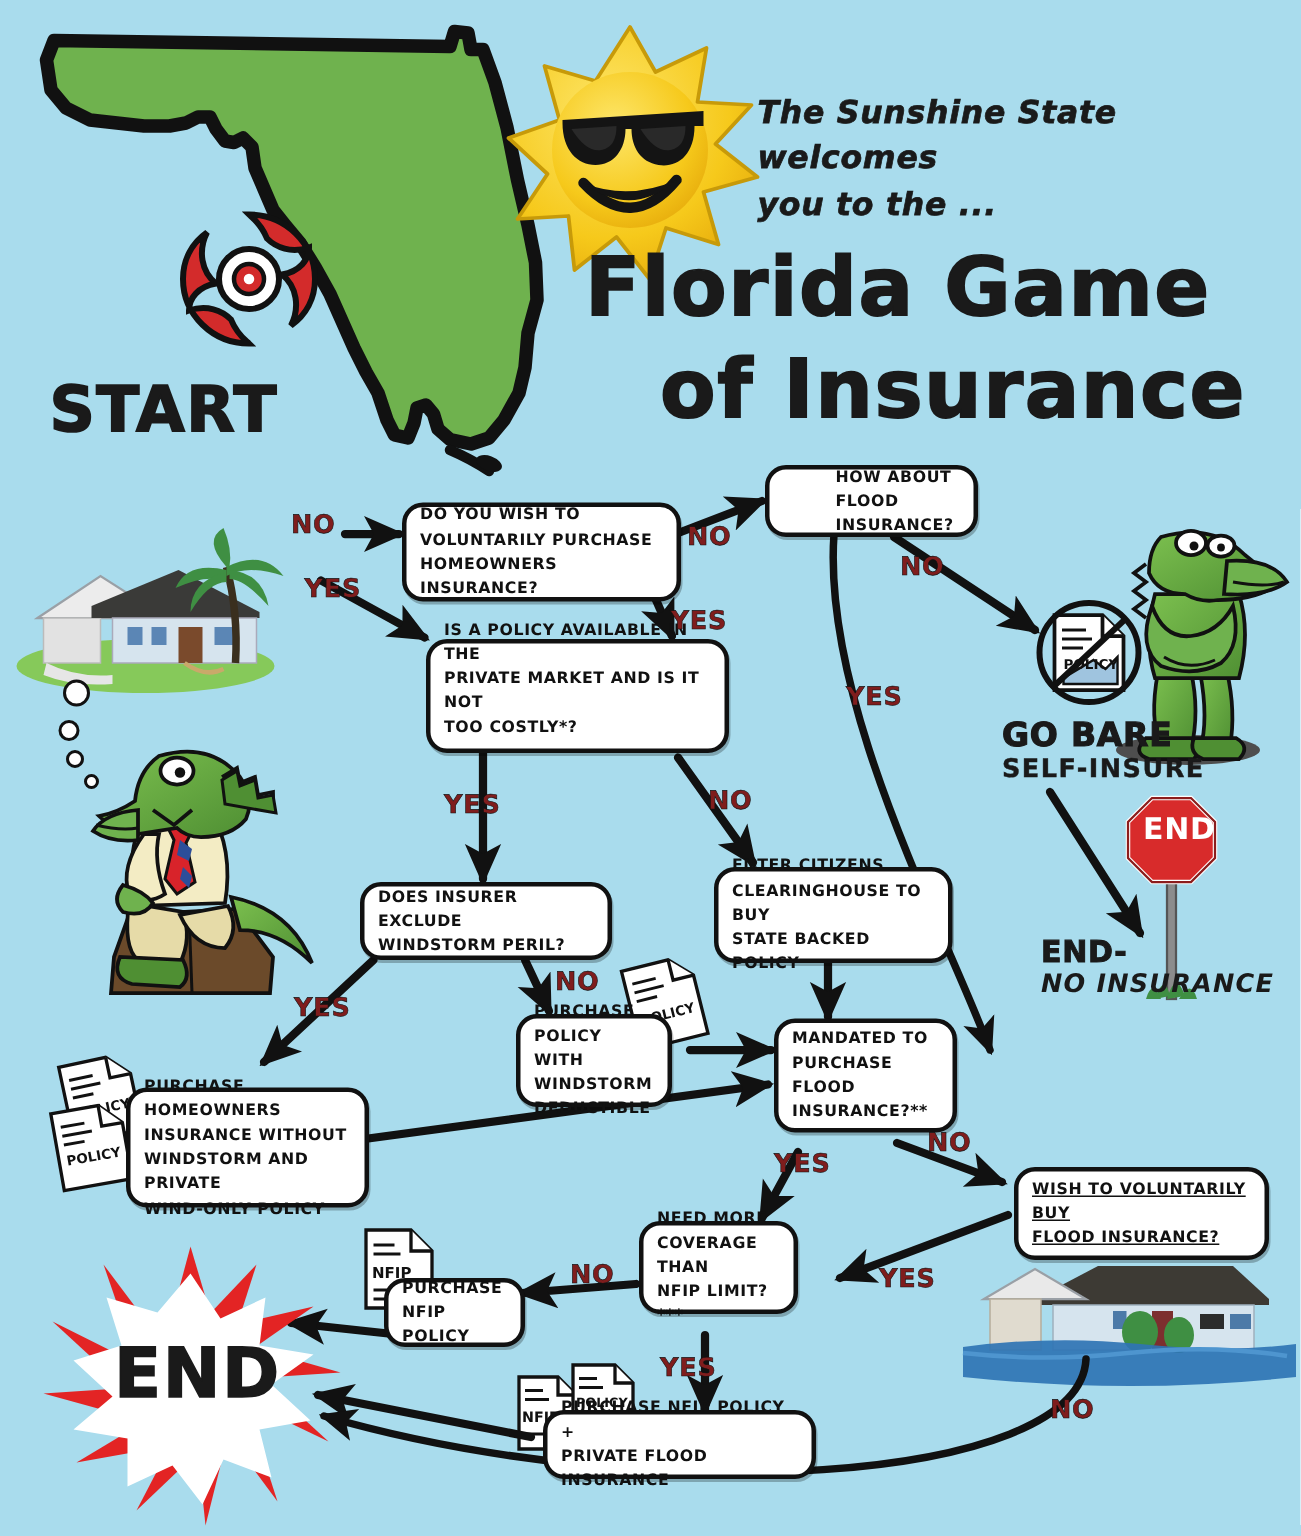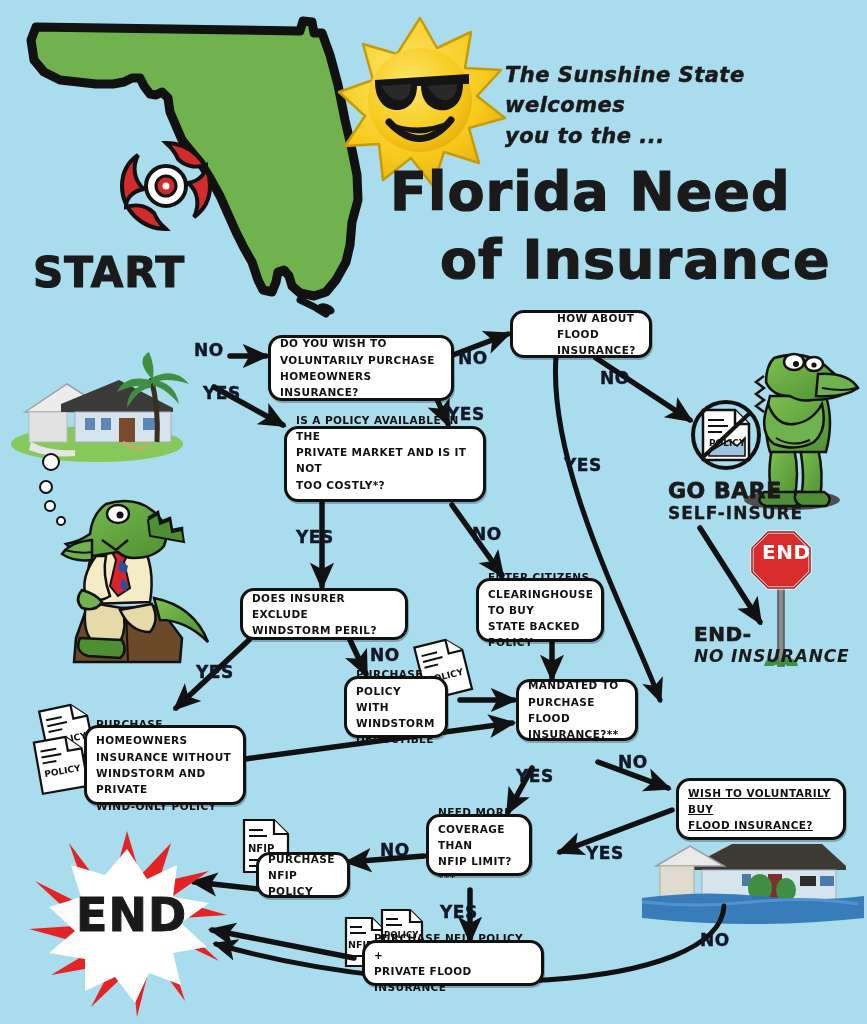--- a/index.html
+++ b/index.html
@@ -31,21 +31,21 @@
     z-index:30;
     box-shadow:1px 2px 0 rgba(0,0,0,.25);
   }
   .fbox span{display:block;}
   
   .lbl{
     position:absolute;
     font-family:"DejaVu Sans", sans-serif;
     font-weight:bold;
     font-size:17px;
-    color:#0f172a;
+    color:#7f1d1d;
     letter-spacing:.5px;
     z-index:35;
     text-transform:uppercase;
     -webkit-text-stroke:.4px #111;
   }
   
   .hl{
     position:absolute;z-index:40;color:#1a1a1a;
     font-family:"DejaVu Sans", sans-serif;
     font-weight:bold;
@@ -404,21 +404,21 @@
       <path d="M724,906 C720,990 430,1006 216,944" stroke-width="5"></path>
 
       <path d="M700,528 L760,622"></path>
     </g>
   </svg>
 
   <div class="hl" id="welcome">
     <span>The Sunshine State welcomes</span><br>
     <span>you to the ...</span>
   </div>
-  <div class="hl" id="title1">Florida Need</div>
+  <div class="hl" id="title1">Florida Game</div>
   <div class="hl" id="title2">of Insurance</div>
   <div class="hl" id="startlbl">START</div>
 
 
   <div class="fbox" style="left:268px;top:335px;width:186px;height:66px;">
     <div>
       <span>Do you wish to</span>
       <span>voluntarily purchase</span>
       <span>homeowners insurance?</span>
     </div>
@@ -439,21 +439,21 @@
     </div>
   </div>
 
   <div class="fbox" style="left:240px;top:588px;width:168px;height:52px;align-items:center;">
     <div>
       <span>Does insurer exclude</span>
       <span>windstorm peril?</span>
     </div>
   </div>
 
-  <div class="fbox" style="left:476px;top:578px;width:128px;height:64px;">
+  <div class="fbox" style="left:476px;top:578px;width:159px;height:64px;">
     <div>
       <span>Enter Citizens</span>
       <span>Clearinghouse to buy</span>
       <span>state backed policy</span>
     </div>
   </div>
 
   <div class="fbox" style="left:344px;top:676px;width:104px;height:62px;">
     <div>
       <span>Purchase policy</span>
@@ -464,21 +464,21 @@
 
   <div class="fbox" style="left:84px;top:725px;width:162px;height:80px;">
     <div>
       <span>Purchase homeowners</span>
       <span>insurance without</span>
       <span>windstorm and private</span>
       <span>wind-only policy</span>
     </div>
   </div>
 
-  <div class="fbox" style="left:516px;top:679px;width:122px;height:62px;">
+  <div class="fbox" style="left:516px;top:679px;width:122px;height:76px;">
     <div>
       <span>Mandated to</span>
       <span>purchase flood</span>
       <span>insurance?**</span>
     </div>
   </div>
 
   <div class="fbox" style="left:676px;top:778px;width:170px;height:62px;text-decoration:underline;">
     <div>
       <span>Wish to voluntarily buy</span>

